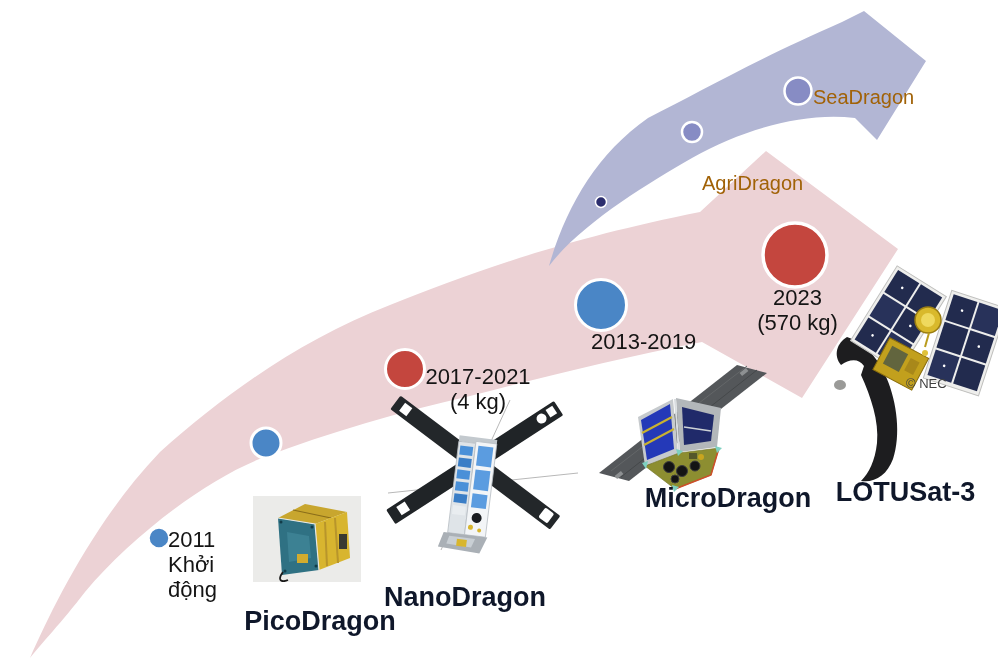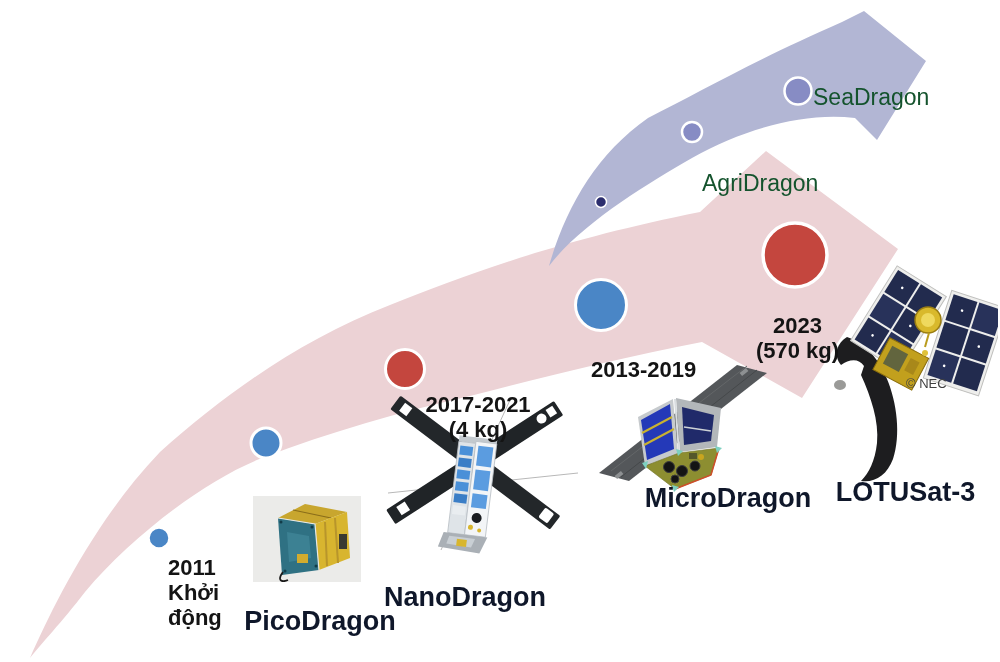--- a/index.html
+++ b/index.html
@@ -1,22 +1,22 @@
 <!DOCTYPE html>
 <html><head>
 <meta charset="utf-8">
 <style>
   html,body{margin:0;padding:0;background:#fff;}
   .stage{position:relative;width:1000px;height:662px;background:#ffffff;overflow:hidden;
          font-family:"Liberation Sans",sans-serif;}
   .abs{position:absolute;}
   svg{display:block;}
-  .ms{position:absolute;font-weight:bold;font-size:22px;line-height:25px;color:#141414;margin-top:28px;}
+  .ms{position:absolute;font-weight:normal;font-size:22px;line-height:25px;color:#141414;}
   .ms .line{display:block;}
-  .bl{position:absolute;font-size:23px;line-height:21px;color:#14532d;}
+  .bl{position:absolute;font-size:20px;line-height:21px;color:#a16207;}
   .sat{position:absolute;font-weight:bold;font-size:27px;line-height:30px;color:#0f172a;text-align:center;}
   .credit{position:absolute;font-size:13px;color:#404040;}
   .ctr{text-align:center;}
 </style>
 </head>
 <body>
 
 <div class="stage">
 
   <svg class="abs" style="left:0;top:0;" width="1000" height="662" viewBox="0 0 1000 662">

